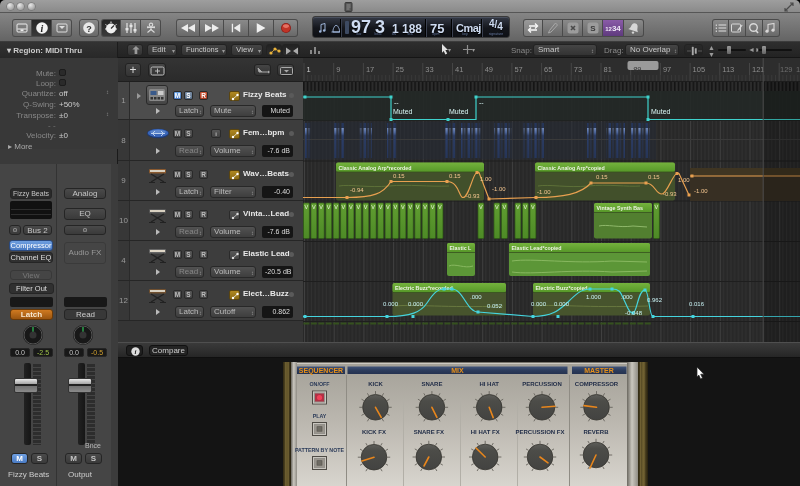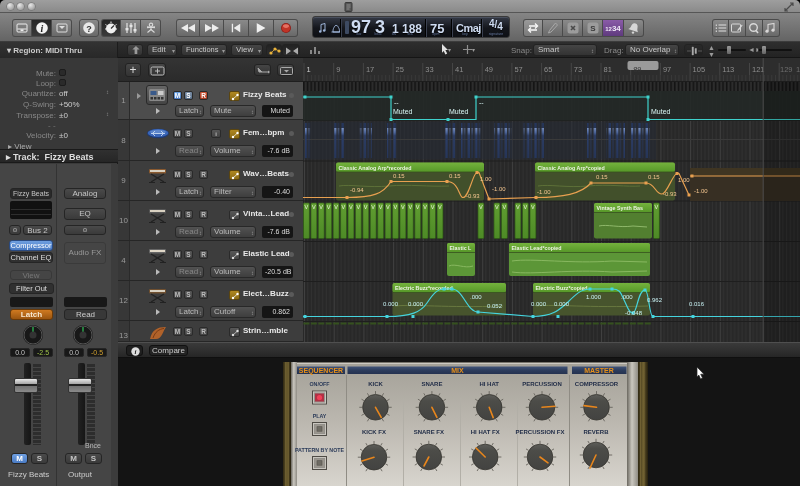--- a/index.html
+++ b/index.html
@@ -318,23 +318,22 @@
     <div class="rval" style="left:59px;top:31px;">off</div>
     <div class="rval" style="left:106px;top:31px;color:#888;font-size:6px;">↕</div>
   <div class="rprm" style="left:0;top:42px;">Q-Swing:</div>
     <div class="rval" style="left:59px;top:42px;">+50%</div>
   <div class="rprm" style="left:0;top:53px;">Transpose:</div>
     <div class="rval" style="left:59px;top:53px;">±0</div>
     <div class="rval" style="left:106px;top:53px;color:#888;font-size:6px;">↕</div>
   <div class="rval" style="left:48px;top:63px;color:#777;">- -</div>
   <div class="rprm" style="left:0;top:73px;">Velocity:</div>
     <div class="rval" style="left:59px;top:73px;">±0</div>
-  <div class="rval" style="left:8px;top:84px;color:#aaa;">▸ View</div>
-
-  <div style="position:absolute;left:0;top:91px;width:118px;height:14px;background:linear-gradient(#303030,#262626);border-top:1px solid #1a1a1a;border-bottom:1px solid #1a1a1a;color:#ddd;font-size:9px;font-weight:bold;padding:2px 0 0 6px;">▸ Track:&nbsp; Fizzy Beats</div>
+  <div class="rval" style="left:8px;top:84px;color:#aaa;">▸ More</div>
+
 
   <div style="position:absolute;left:0;top:106px;width:118px;height:322px;background:#454545;"></div>
   <div style="position:absolute;left:56px;top:106px;width:1px;height:322px;background:#333;"></div>
   <div style="position:absolute;left:111px;top:106px;width:7px;height:322px;background:#3c3c3c;"></div>
 
   <div class="cbtn" style="left:10px;top:130px;width:42px;height:11px;background:#2a2a2a;font-size:7px;line-height:10px;">Fizzy Beats</div>
   <div style="position:absolute;left:10px;top:143px;width:42px;height:18px;background:#111;border-radius:2px;"></div>
   <div style="position:absolute;left:11px;top:151px;width:40px;height:1px;background:#2e2e2e;"></div>
   <div style="position:absolute;left:11px;top:156px;width:40px;height:1px;background:#2e2e2e;"></div>
   <div class="cbtn" style="left:9px;top:167px;width:12px;height:10px;font-size:6px;line-height:9px;">⊙</div>
@@ -560,38 +559,20 @@
         </svg>
       </div>
     <div class="tname" style="left:125px;top:8px;">Elect…Buzz</div>
     <div class="tdot" style="left:171px;top:11px;"></div>
     <div class="parrow" style="left:38px;top:28px;border-left-color:#bbb;"></div>
     <div class="adrop" style="left:57px;top:25px;width:29px;">Latch<span class="updn" style="position:absolute;right:2px;top:1px;">↕</span></div>
     <div class="adrop" style="left:92px;top:25px;width:46px;">Cutoff<span class="updn" style="position:absolute;right:2px;top:1px;">↕</span></div>
     <div class="aval" style="left:144px;top:25px;width:31px;">0.862</div>
   </div>
 
-  <div class="trow" style="top:263px;height:21px;">
-    <div class="tnum" style="line-height:30px;">13</div>
-    <div class="ticn" style="left:28px;top:4px;background:none;border:none;"><svg width="24" height="16">
-          <path d="M4 14c2-9 7-12 16-12-3 4-4 12-10 12z" fill="#b0622a"></path>
-          <path d="M7 13C9 7 13 4 18 3.5" stroke="#7a3a14" fill="none"></path>
-        </svg></div>
-    <div class="msr" style="left:55px;top:6px;">M</div>
-    <div class="msr" style="left:66px;top:6px;">S</div>
-    <div class="msr" style="left:81px;top:6px;">R</div>
-    <div class="aico off" style="left:111px;top:6px;">
-        <svg width="9" height="8">
-          <circle cx="2" cy="6" r="1.2" fill="#ddd"></circle>
-          <circle cx="6.5" cy="2" r="1.2" fill="#ddd"></circle>
-          <path d="M2 6L6.5 2" stroke="#ddd" stroke-width="0.7"></path>
-        </svg>
-      </div>
-    <div class="tname" style="left:125px;top:5px;">Strin…mble</div>
-  </div>
 </div>
 <svg class="abs" id="arrange" style="left:303px;top:58px;" width="497" height="284">
 <defs>
 <pattern id="grid" width="29.7" height="10" patternUnits="userSpaceOnUse" x="1">
  <rect width="29.7" height="10" fill="#282828"></rect>
  <g stroke="#323232" stroke-width="1">
   <path d="M3.71 0V10M7.42 0V10M11.14 0V10M14.85 0V10M18.56 0V10M22.27 0V10M25.99 0V10"></path>
  </g>
  <path d="M0.5 0V10" stroke="#404040" stroke-width="1"></path>
 </pattern>

